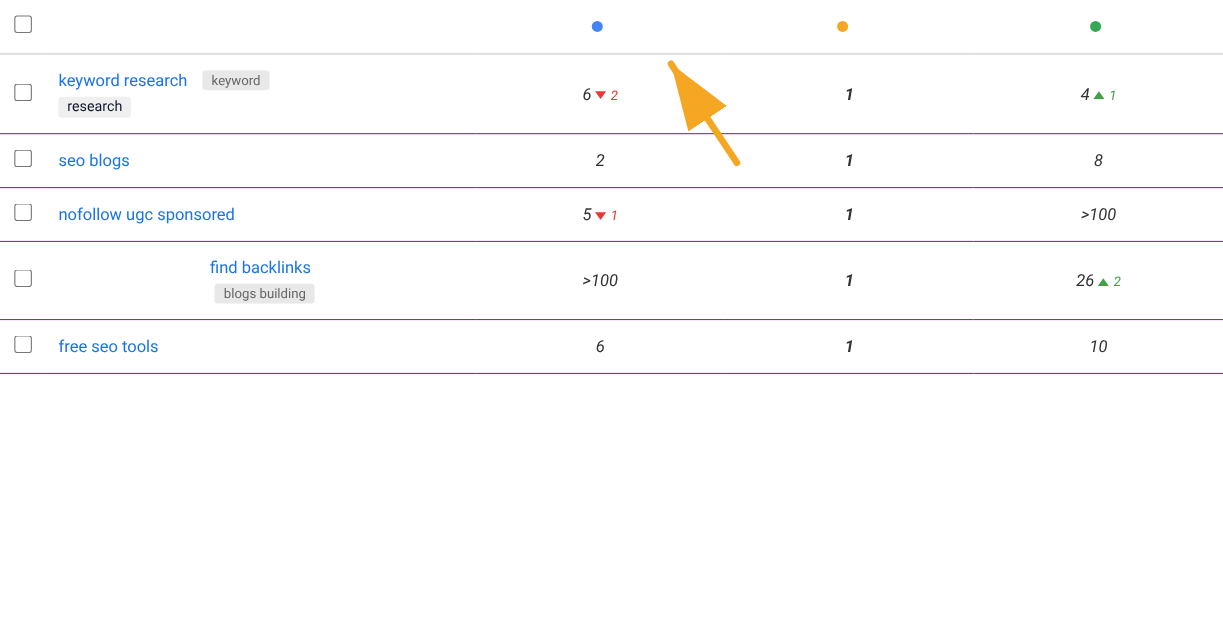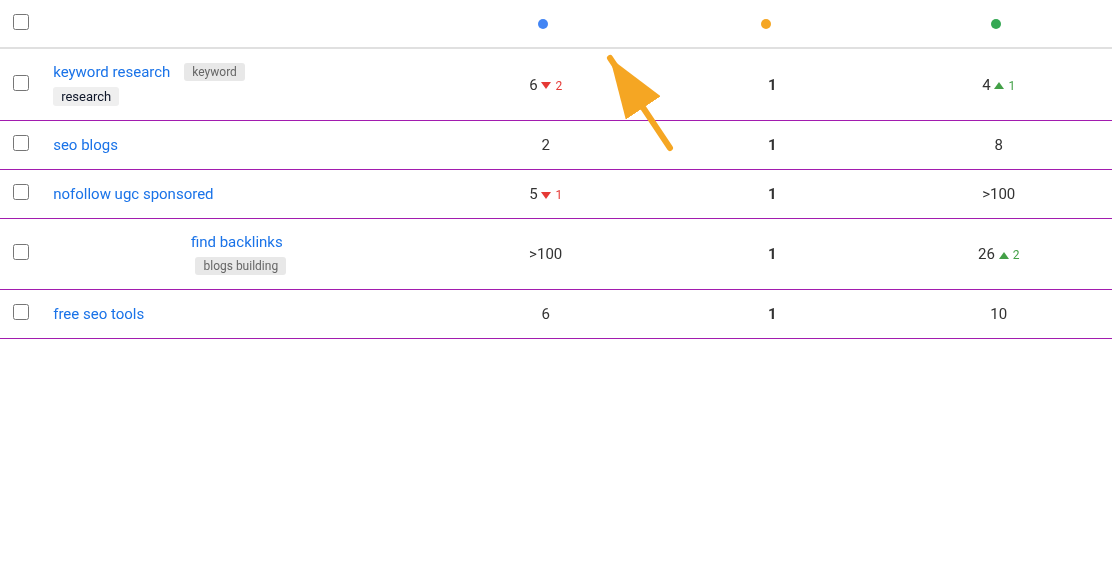--- a/index.html
+++ b/index.html
@@ -41,20 +41,21 @@
     .checkbox-col {
       width: 40px;
       text-align: center;
     }
     .keyword-col {
       width: 380px;
     }
     .ahrefs-col, .moz-col, .backlinko-col {
       width: 220px;
       text-align: center;
+      font-style: italic;
     }
     .col-header {
       display: flex;
       align-items: center;
       justify-content: center;
       gap: 6px;
     }
     .dot {
       width: 10px;
       height: 10px;

